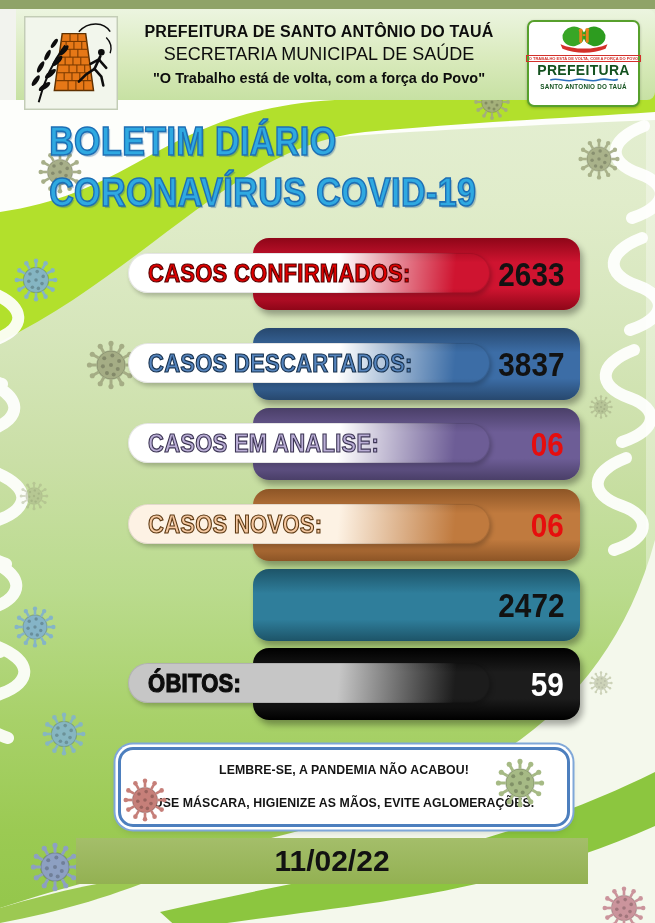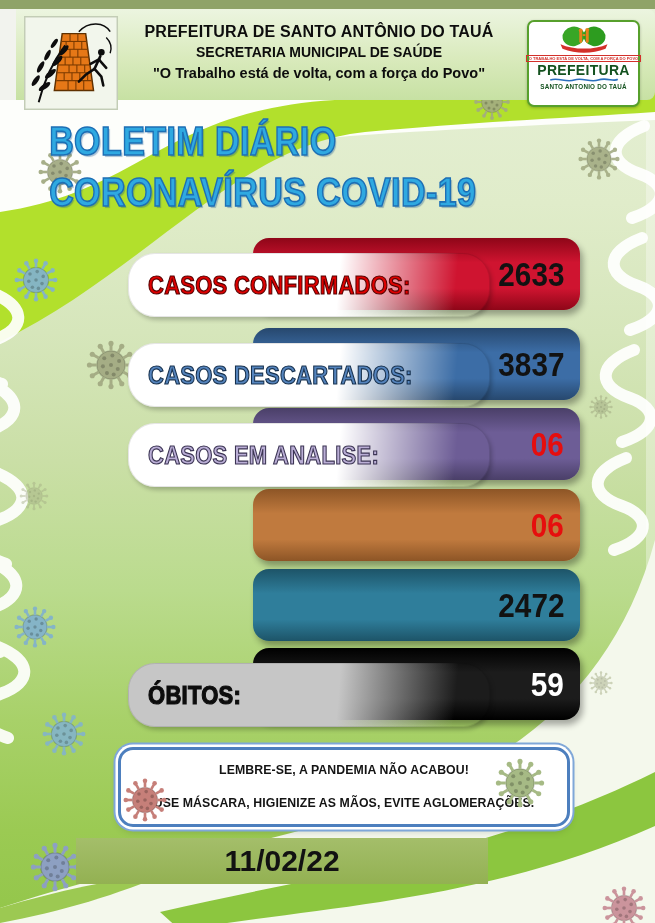--- a/index.html
+++ b/index.html
@@ -12,21 +12,21 @@
   .bgsvg{ position:absolute; inset:0; z-index:1; pointer-events:none; }
   .top-strip{ position:absolute; top:0; left:0; right:0; height:9px; background:#8fa368; z-index:4; }
   .header{
     position:absolute; top:9px; left:0; right:0; height:91px; z-index:3;
     background:linear-gradient(180deg,#ecf5e0 0%,#d9eabc 55%,#c7e1a3 100%);
     border-radius:8px;
   }
   .header::before{ content:""; position:absolute; left:0; top:0; bottom:0; width:16px; background:#f2f3ee; }
   .header-text{ position:absolute; top:14px; left:118px; width:402px; text-align:center; color:#0d0d0d; }
   .ht1{ font-size:16px; font-weight:800; letter-spacing:.2px; }
-  .ht2{ font-size:14px; font-weight:700; margin-top:3px; }
+  .ht2{ font-size:18px; font-weight:400; margin-top:3px; }
   .ht3{ font-size:14.5px; font-weight:700; margin-top:5px; }
   .emblem{ position:absolute; left:24px; top:16px; width:94px; height:94px; z-index:4; }
   .logo-card{
     position:absolute; right:15px; top:20px; width:113px; height:87px; z-index:4;
     background:#ffffff; border:2px solid #57a02c; border-radius:7px;
     display:flex; flex-direction:column; align-items:center; padding:2px 3px 15px;
     box-shadow:0 1px 3px rgba(0,0,0,.25);
   }
   .logo-slogan{ font-size:4px; font-weight:700; color:#d3302a; white-space:nowrap; border:0.5px solid #d3302a; padding:0 2px; margin-top:1px; }
   .logo-name{ font-size:14px; font-weight:800; color:#14521f; letter-spacing:.3px; margin-top:1px; line-height:1; }
@@ -42,40 +42,40 @@
   .stat-bar{
     position:absolute; left:125px; right:0; top:0; height:72px; border-radius:16px;
     background:linear-gradient(180deg,var(--bar-dark) 0%,var(--bar) 34%,var(--bar) 70%,var(--bar-dark) 100%);
     box-shadow:3px 5px 6px rgba(0,0,0,.32);
   }
   .stat-value{
     position:absolute; right:16px; top:50%; transform:translateY(-48%) scaleX(.9); transform-origin:right center;
     font-size:33px; font-weight:800; color:var(--val); white-space:nowrap;
   }
   .stat-pill{
-    position:absolute; left:0; top:15px; width:362px; height:64px; border-radius:27px;
+    position:absolute; left:0; top:15px; width:362px; height:40px; border-radius:27px;
     background:linear-gradient(95deg,var(--pill) 0%,var(--pill) 58%,rgba(255,255,255,0) 90%);
     display:flex; align-items:center; padding-left:20px;
     box-shadow:inset 0 0 0 1px rgba(0,0,0,.10), 2px 3px 4px rgba(0,0,0,.22);
   }
   .stat-label{
     font-size:25px; font-weight:800; letter-spacing:.3px; white-space:nowrap;
     color:var(--label); -webkit-text-stroke:1.2px var(--stroke);
     transform:scaleX(.88); transform-origin:left center;
   }
   .notice{
     position:absolute; left:118px; top:747px; width:452px; height:80px; z-index:3;
     background:#ffffff; border:3px solid #4d7fbe; border-radius:15px;
     box-shadow:0 0 0 2.5px #ffffff, 0 0 0 4.5px #7fa7d8, 0 4px 8px rgba(0,0,0,.18);
     display:flex; flex-direction:column; justify-content:center; text-align:center;
     font-size:12.3px; font-weight:700; line-height:2.0; color:#141414; letter-spacing:.1px;
   }
   .notice p{ margin:4px; }
   .dateband{
-    position:absolute; left:76px; top:838px; width:412px; height:46px; z-index:3;
+    position:absolute; left:76px; top:838px; width:512px; height:46px; z-index:3;
     background:linear-gradient(180deg,#a4be6a,#93b152);
     display:flex; align-items:center; justify-content:center;
     font-size:30px; font-weight:800; color:#121212;
   }
   .virus{ position:absolute; z-index:2; }
   .virus svg{ display:block; width:100%; height:100%; }
   .virus-in{ position:absolute; z-index:1; }
 </style>
 </head>
 <body>
@@ -685,20 +685,23 @@
           <span class="stat-value">06</span>
         </div>
         <div class="stat-pill">
           <span class="stat-label">CASOS EM ANALISE:</span>
         </div>
       </div>
       <div class="stat-row" style="top: 251px; --bar: #c07a3e; --bar-dark: #8d5526; --label: #f6c9a2; --stroke: #5d3a14; --val: #e60e0e; --pill: #fdf2e4;">
         <div class="stat-bar">
           <span class="stat-value">06</span>
         </div>
+        <div class="stat-pill">
+          <span class="stat-label">CASOS NOVOS:</span>
+        </div>
       </div>
       <div class="stat-row" style="top: 331px; --bar: #2f7e9b; --bar-dark: #1d5468; --label: #2f7e9b; --stroke: #0e3644; --val: #121212; --pill: #ffffff;">
         <div class="stat-bar">
           <span class="stat-value">2472</span>
         </div>
       </div>
       <div class="stat-row" style="top: 410px; --bar: #1c1c1c; --bar-dark: #000000; --label: #0d0d0d; --stroke: #0d0d0d; --val: #ffffff; --pill: #c6c6c6;">
         <div class="stat-bar">
           <span class="stat-value">59</span>
         </div>

